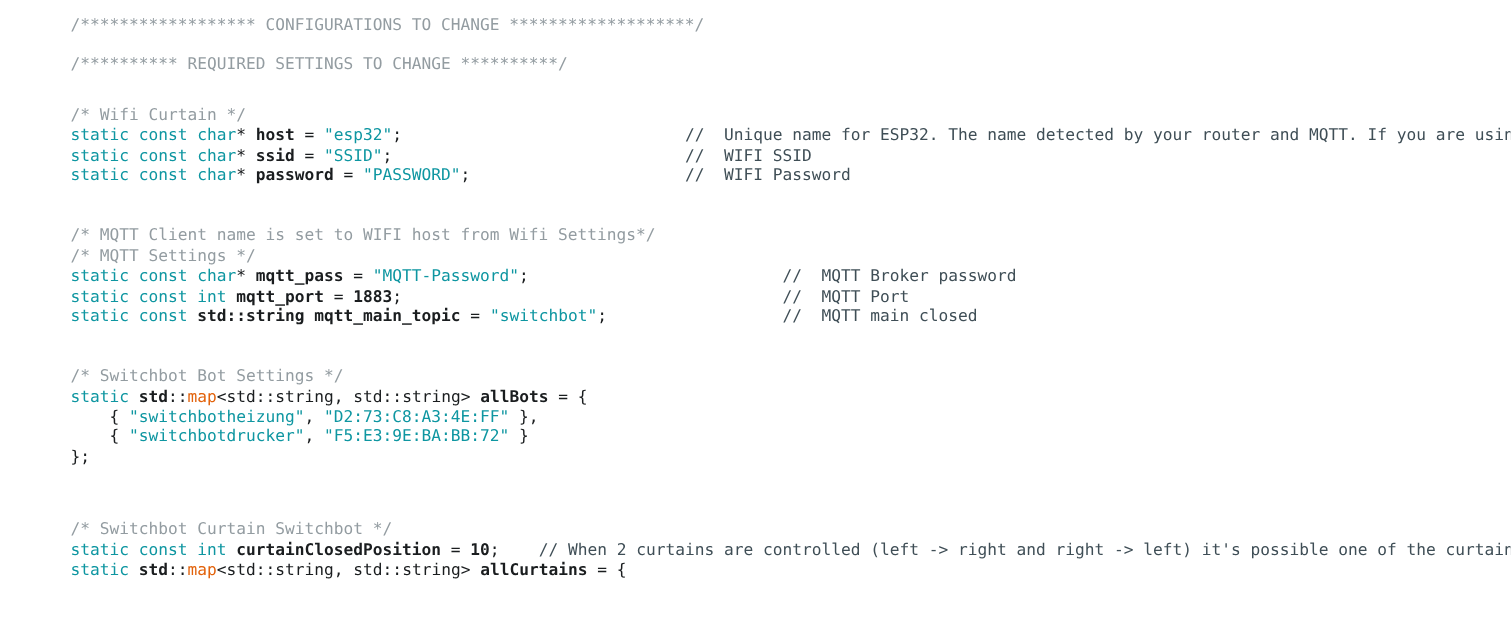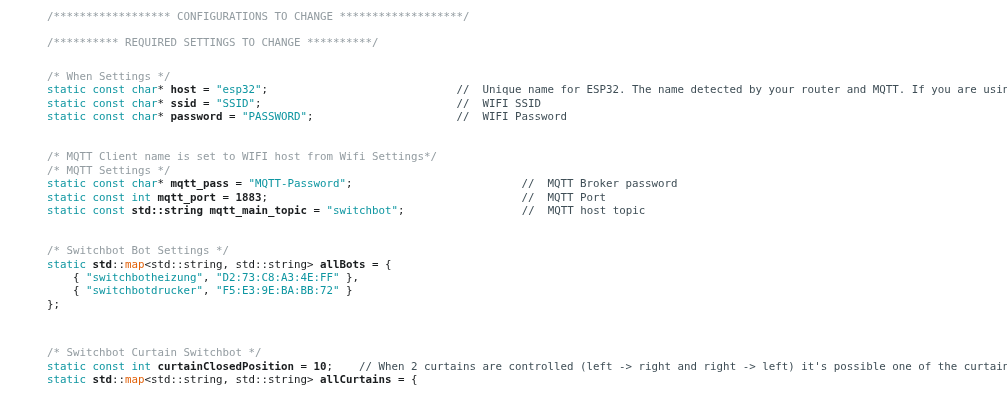--- a/index.html
+++ b/index.html
@@ -34,30 +34,30 @@
   }
 </style>
 </head>
 <body>
 
 <div class="editor" id="editor" style="--bg: #ffffff; --teal: #0E96A1; --gray: #939CA1; --slate: #3F4E56; --ink: #1A1D1F; --orange: #E2620B; --caret: #15191b;">
     <div class="line"><span class="tk-c">/****************** CONFIGURATIONS TO CHANGE *******************/</span></div>
     <div class="gap-sm"></div>
     <div class="line"><span class="tk-c">/********** REQUIRED SETTINGS TO CHANGE **********/</span></div>
     <div class="gap-md"></div>
-    <div class="line"><span class="tk-c">/* When Settings */</span></div>
+    <div class="line"><span class="tk-c">/* Wifi Curtain */</span></div>
     <div class="line"><span class="tk-k">static const char</span><span class="tk-p">* </span><span class="tk-i">host</span><span class="tk-p"> = </span><span class="tk-s">"esp32"</span><span class="tk-p">;</span><span class="tk-p">                             </span><span class="tk-lc">//  Unique name for ESP32. The name detected by your router and MQTT. If you are using more then 1 ESPs</span></div>
     <div class="line"><span class="tk-k">static const char</span><span class="tk-p">* </span><span class="tk-i">ssid</span><span class="tk-p"> = </span><span class="tk-s">"SSID"</span><span class="tk-p">;</span><span class="tk-p">                              </span><span class="tk-lc">//  WIFI SSID</span></div>
     <div class="line"><span class="tk-k">static const char</span><span class="tk-p">* </span><span class="tk-i">password</span><span class="tk-p"> = </span><span class="tk-s">"PASSWORD"</span><span class="tk-p">;</span><span class="tk-p">                      </span><span class="tk-lc">//  WIFI Password</span></div>
     <div class="gap-lg"></div>
     <div class="line"><span class="tk-c">/* MQTT Client name is set to WIFI host from Wifi Settings*/</span></div>
     <div class="line"><span class="tk-c">/* MQTT Settings */</span></div>
     <div class="line"><span class="tk-k">static const char</span><span class="tk-p">* </span><span class="tk-i">mqtt_pass</span><span class="tk-p"> = </span><span class="tk-s">"MQTT-Password"</span><span class="tk-p">;</span><span class="tk-p">                          </span><span class="tk-lc">//  MQTT Broker password</span></div>
     <div class="line"><span class="tk-k">static const int</span><span class="tk-p"> </span><span class="tk-i">mqtt_port</span><span class="tk-p"> = </span><span class="tk-n">1883</span><span class="tk-p">;</span><span class="tk-p">                                       </span><span class="tk-lc">//  MQTT Port</span></div>
-    <div class="line"><span class="tk-k">static const</span><span class="tk-p"> </span><span class="tk-i">std::string</span><span class="tk-p"> </span><span class="tk-i">mqtt_main_topic</span><span class="tk-p"> = </span><span class="tk-s">"switchbot"</span><span class="tk-p">;</span><span class="tk-p">                  </span><span class="tk-lc">//  MQTT host topic</span></div>
+    <div class="line"><span class="tk-k">static const</span><span class="tk-p"> </span><span class="tk-i">std::string</span><span class="tk-p"> </span><span class="tk-i">mqtt_main_topic</span><span class="tk-p"> = </span><span class="tk-s">"switchbot"</span><span class="tk-p">;</span><span class="tk-p">                  </span><span class="tk-lc">//  MQTT main closed</span></div>
     <div class="gap-lg"></div>
     <div class="line"><span class="tk-c">/* Switchbot Bot Settings */</span></div>
     <div class="line"><span class="tk-k">static</span><span class="tk-p"> </span><span class="tk-i">std</span><span class="tk-p">::</span><span class="tk-o">map</span><span class="tk-p">&lt;std::string, std::string&gt; </span><span class="tk-i">allBots</span><span class="tk-p"> = {</span></div>
     <div class="line"><span class="tk-p">    { </span><span class="tk-s">"switchbotheizung"</span><span class="tk-p">, </span><span class="tk-s">"D2:73:C8:A3:4E:FF"</span><span class="tk-p"> },</span></div>
     <div class="line"><span class="tk-p">    { </span><span class="tk-s">"switchbotdrucker"</span><span class="tk-p">, </span><span class="tk-s">"F5:E3:9E:BA:BB:72"</span><span class="tk-p"> }</span></div>
     <div class="line"><span class="tk-p">};</span></div>
     <div class="gap-xl"></div>
     <div class="line"><span class="tk-c">/* Switchbot Curtain Switchbot */</span></div>
     <div class="line"><span class="tk-k">static const int</span><span class="tk-p"> </span><span class="tk-i">curtainClosedPosition</span><span class="tk-p"> = </span><span class="tk-n">10</span><span class="tk-p">;</span><span class="tk-p">    </span><span class="tk-lc">// When 2 curtains are controlled (left -&gt; right and right -&gt; left) it's possible one of the curtains pass the closed position</span></div>
     <div class="line"><span class="tk-k">static</span><span class="tk-p"> </span><span class="tk-i">std</span><span class="tk-p">::</span><span class="tk-o">map</span><span class="tk-p">&lt;std::string, std::string&gt; </span><span class="tk-i">allCurtains</span><span class="tk-p"> = {</span></div>

